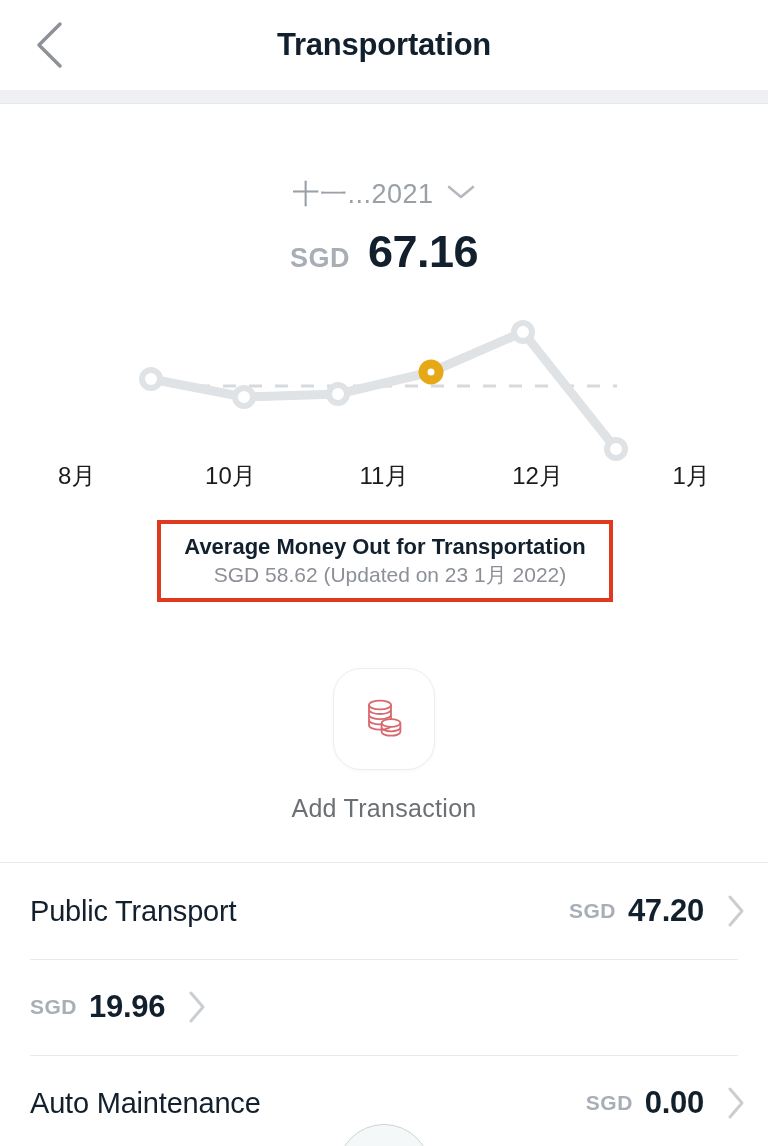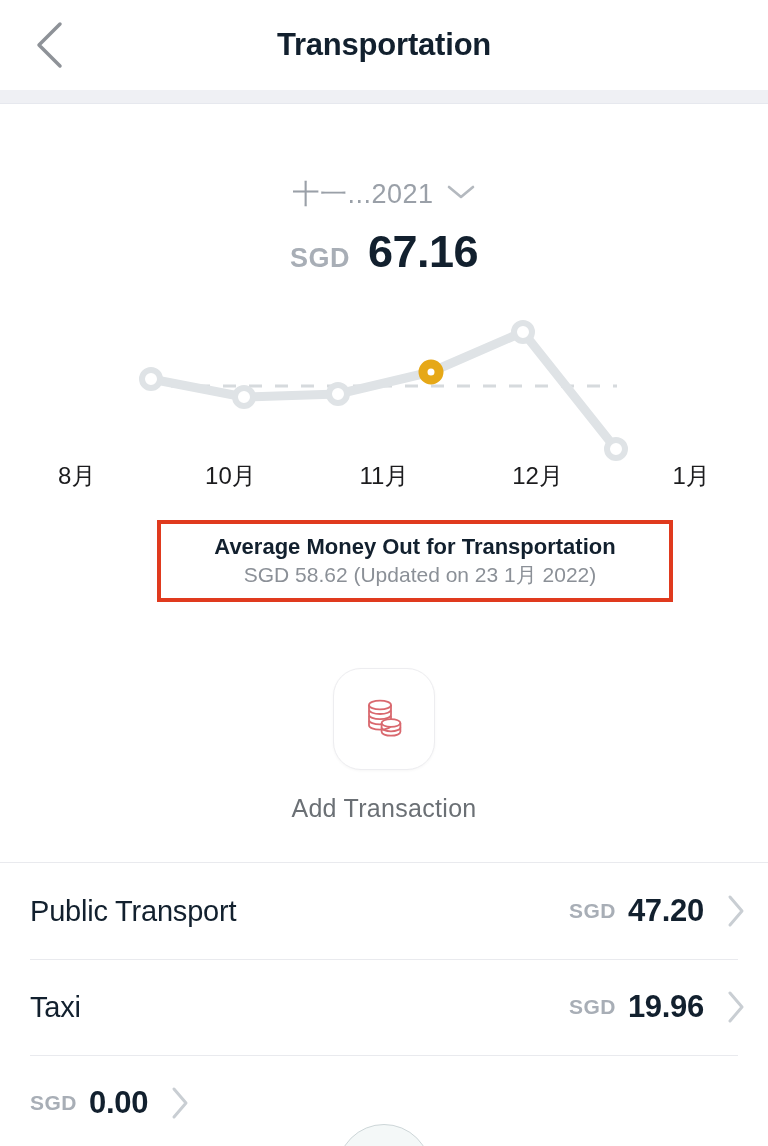--- a/index.html
+++ b/index.html
@@ -98,21 +98,21 @@
     flex:1;
     text-align:center;
     font-size:24px;
     color:#1c1c1e;
   }
 
   
   .avg-box{
     position:absolute;
     left:157px;top:520px;
-    width:516px;height:82px;
+    width:456px;height:82px;
     box-sizing:border-box;
     border:4px solid #e03a1e;
     background:#ffffff;
     display:flex;
     flex-direction:column;
     align-items:center;
     justify-content:center;
   }
   .avg-title{
     font-size:22px;
@@ -298,31 +298,31 @@
     <span class="item-cur">SGD</span>
     <span class="item-amt">47.20</span>
     <span class="item-chev">
       <svg width="20" height="34" viewBox="0 0 20 34" fill="none">
         <path d="M4 3 L16 17 L4 31" stroke="#c9ced3" stroke-width="3" stroke-linecap="round" stroke-linejoin="round"></path>
       </svg>
     </span>
   </div>
 
   <div class="list-item">
-    <span class="item-name">Taxi</span>
     <span class="item-cur">SGD</span>
     <span class="item-amt">19.96</span>
     <span class="item-chev">
       <svg width="20" height="34" viewBox="0 0 20 34" fill="none">
         <path d="M4 3 L16 17 L4 31" stroke="#c9ced3" stroke-width="3" stroke-linecap="round" stroke-linejoin="round"></path>
       </svg>
     </span>
   </div>
 
   <div class="list-item">
+    <span class="item-name">Auto Maintenance</span>
     <span class="item-cur">SGD</span>
     <span class="item-amt">0.00</span>
     <span class="item-chev">
       <svg width="20" height="34" viewBox="0 0 20 34" fill="none">
         <path d="M4 3 L16 17 L4 31" stroke="#c9ced3" stroke-width="3" stroke-linecap="round" stroke-linejoin="round"></path>
       </svg>
     </span>
   </div>
 
 </div>

